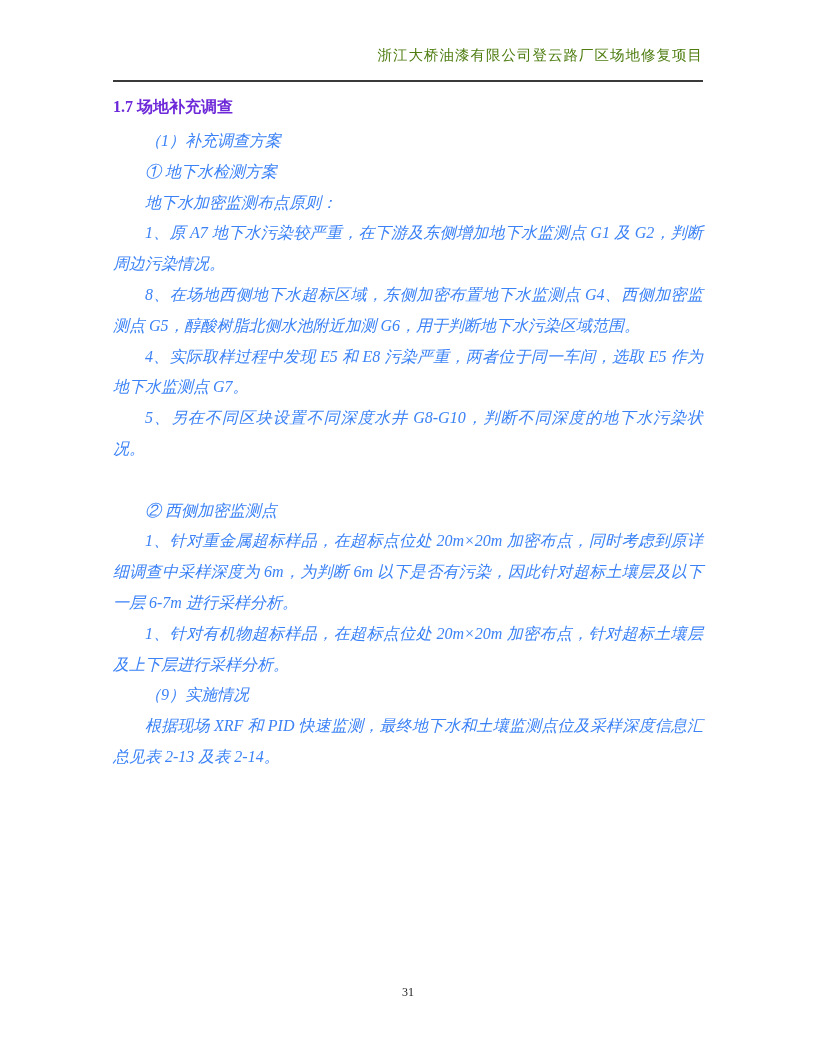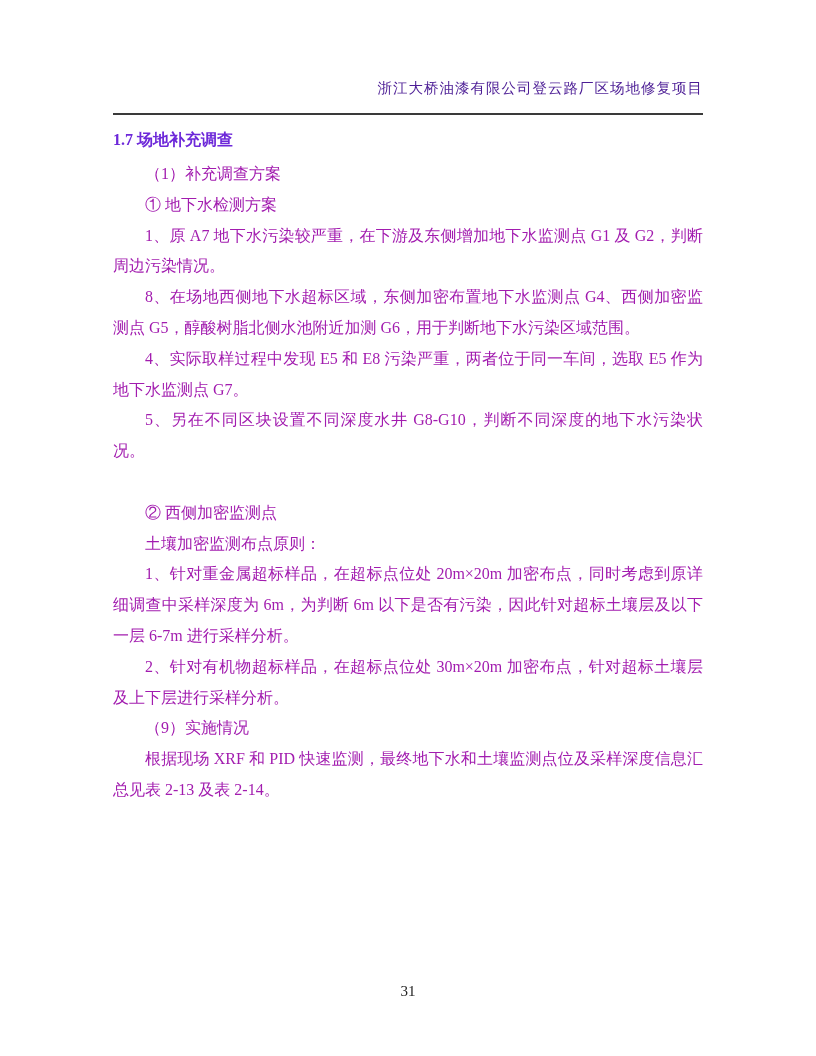--- a/index.html
+++ b/index.html
@@ -20,22 +20,21 @@
     overflow: hidden;
   }
   .page-header {
     width: 100%;
   }
   .header-text {
     text-align: right;
     font-size: 14.5px;
     line-height: 19px;
     letter-spacing: 1px;
-    color: #4c1d95;
-    margin-top: 33px;
+    color: #4d7c0f;
   }
   .header-rule {
     margin-top: 15px;
     border: none;
     border-top: 2px solid #3a3a3a;
     height: 0;
     width: 100%;
   }
   .section-heading {
     margin: 14px 0 8px 0;
@@ -44,58 +43,59 @@
     line-height: 22px;
     color: #6d28d9;
   }
   .doc-body p.para {
     margin: 0;
     font-size: 16px;
     line-height: 30.8px;
     min-height: 30.8px;
     text-indent: 2em;
     text-align: justify;
-    color: #a21caf;
+    color: #3b82f6;
+    font-style: italic;
   }
   .page-footer {
     position: absolute;
     left: 0;
     right: 0;
     top: 982px;
     text-align: center;
   }
   .page-number {
-    font-size: 15px;
+    font-size: 12px;
     color: #222222;
   }
 </style>
 </head>
 <body>
 
 <div class="page">
 
   <header class="page-header">
     <div class="header-text">浙江大桥油漆有限公司登云路厂区场地修复项目</div>
     <div class="header-rule"></div>
   </header>
 
   <main class="doc-body">
     <h1 class="section-heading">1.7 场地补充调查</h1>
 
     <p class="para">（1）补充调查方案</p>
     <p class="para">① 地下水检测方案</p>
+    <p class="para">地下水加密监测布点原则：</p>
     <p class="para">1、原 A7 地下水污染较严重，在下游及东侧增加地下水监测点 G1 及 G2，判断周边污染情况。</p>
     <p class="para">8、在场地西侧地下水超标区域，东侧加密布置地下水监测点 G4、西侧加密监测点 G5，醇酸树脂北侧水池附近加测 G6，用于判断地下水污染区域范围。</p>
     <p class="para">4、实际取样过程中发现 E5 和 E8 污染严重，两者位于同一车间，选取 E5 作为地下水监测点 G7。</p>
     <p class="para">5、另在不同区块设置不同深度水井 G8-G10，判断不同深度的地下水污染状况。</p>
     <p class="para"></p>
     <p class="para">② 西侧加密监测点</p>
-    <p class="para">土壤加密监测布点原则：</p>
     <p class="para">1、针对重金属超标样品，在超标点位处 20m×20m 加密布点，同时考虑到原详细调查中采样深度为 6m，为判断 6m 以下是否有污染，因此针对超标土壤层及以下一层 6-7m 进行采样分析。</p>
-    <p class="para">2、针对有机物超标样品，在超标点位处 30m×20m 加密布点，针对超标土壤层及上下层进行采样分析。</p>
+    <p class="para">1、针对有机物超标样品，在超标点位处 20m×20m 加密布点，针对超标土壤层及上下层进行采样分析。</p>
     <p class="para">（9）实施情况</p>
     <p class="para">根据现场 XRF 和 PID 快速监测，最终地下水和土壤监测点位及采样深度信息汇总见表 2-13 及表 2-14。</p>
   </main>
 
   <footer class="page-footer">
     <span class="page-number">31</span>
   </footer>
 
 </div>
 

